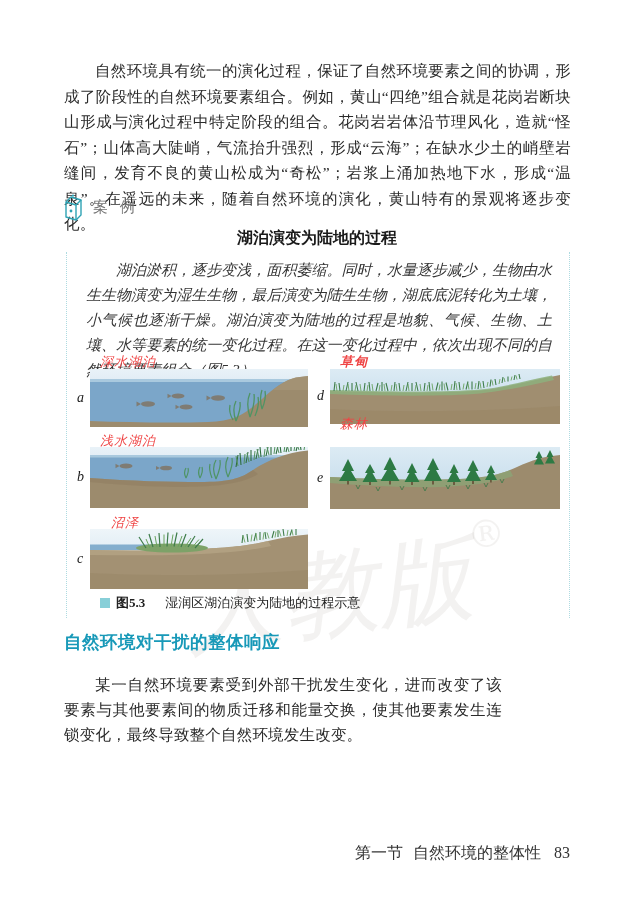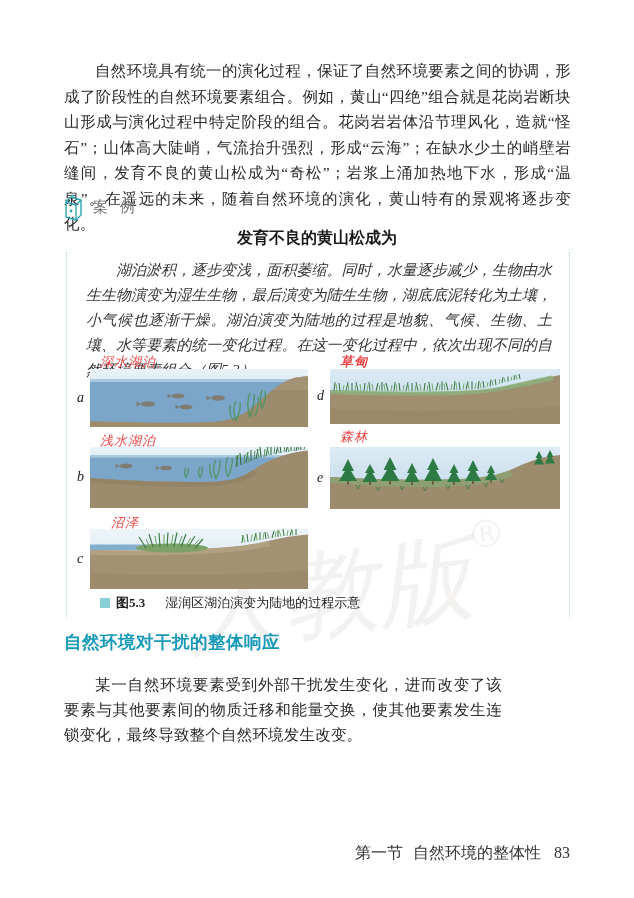--- a/index.html
+++ b/index.html
@@ -49,21 +49,21 @@
         <path d="M4,8 L4,23 L14,26 L14,11 Z"></path>
         <path d="M4,8 L9,3 L19,6 L14,11"></path>
         <path d="M19,6 L19,21 L14,26"></path>
       </g>
       <circle cx="9" cy="17" r="1.4" fill="#2fa3b4"></circle>
       <circle cx="11" cy="1.6" r="1.1" fill="#2fa3b4"></circle>
     </svg>
     <span class="case-marker-label">案 例</span>
   </div>
 
-  <div class="abs case-title">发育不良的黄山松成为</div>
+  <div class="abs case-title">湖泊演变为陆地的过程</div>
 
   <div class="abs case-border" style="left:66px;top:252px;height:366px;"></div>
   <div class="abs case-border" style="left:569px;top:252px;height:366px;"></div>
 
   <div class="abs case-body">湖泊淤积，逐步变浅，面积萎缩。同时，水量逐步减少，生物由水生生物演变为湿生生物，最后演变为陆生生物，湖底底泥转化为土壤，小气候也逐渐干燥。湖泊演变为陆地的过程是地貌、气候、生物、土壤、水等要素的统一变化过程。在这一变化过程中，依次出现不同的自然环境要素组合（图5.3）。</div>
 
   <div class="abs panel-label" style="left:100px;top:353px;">深水湖泊</div>
   <div class="abs panel-letter" style="left:77px;top:390px;">a</div>
   <div class="abs panel" style="left:90px;top:369px;">
     <svg width="218" height="58" viewBox="0 0 218 58">
@@ -179,21 +179,21 @@
       <path d="M0,21 C60,23 120,23 150,20.5 C172,18.5 192,12.5 222,6.5 L224,11 C196,17 174,22 150,24.5 C118,27.5 55,27 0,25 Z" fill="#8db07c" opacity="0.85"></path>
       <g stroke="#3e7c4a" stroke-width="1.1" fill="none">
         <path d="M4,22 l1,-9 M10,22 l-1,-8 M16,22 l2,-9 M22,22 l0,-8 M28,22 l-2,-9 M34,22 l1,-8 M40,22 l-1,-9 M46,22 l2,-8 M52,22 l0,-9 M58,22 l-2,-8 M64,22 l1,-9 M70,22 l-1,-8 M76,22 l2,-9 M82,22 l0,-8 M88,22 l-2,-9 M94,22 l1,-8 M100,22 l-1,-9 M106,21.5 l2,-8 M112,21.5 l0,-9 M118,21.5 l-2,-8 M124,21 l1,-9 M130,21 l-1,-8 M136,20.5 l2,-8 M142,20.5 l0,-8 M148,20 l1,-8 M154,19 l-1,-7 M160,17.5 l1,-7 M166,16 l-1,-6 M172,14 l1,-6 M178,12.5 l0,-5 M184,11 l1,-5 M190,10 l-1,-5"></path>
       </g>
       <g stroke="#6aa35f" stroke-width="0.9" fill="none">
         <path d="M7,22 l-1,-7 M13,22 l1,-6 M19,22 l-1,-7 M25,22 l1,-6 M31,22 l-1,-7 M37,22 l1,-6 M43,22 l-1,-7 M49,22 l1,-6 M55,22 l-1,-7 M61,22 l1,-6 M67,22 l-1,-7 M73,22 l1,-6 M79,22 l-1,-7 M85,22 l1,-6 M91,22 l-1,-7 M97,22 l1,-6 M103,21.5 l-1,-7 M109,21.5 l1,-6 M115,21.5 l-1,-7 M121,21 l1,-6 M127,21 l-1,-7 M133,20.5 l1,-6 M139,20.5 l-1,-6 M145,20 l1,-6 M151,19.5 l-1,-6 M157,18 l1,-5 M163,16.5 l-1,-5 M169,15 l1,-5 M175,13 l-1,-4 M181,11.5 l1,-4 M187,10.5 l-1,-4"></path>
       </g>
     </svg>
   </div>
 
-  <div class="abs panel-label" style="left:340px;top:428px;">森林</div>
+  <div class="abs panel-label" style="left:340px;top:415px;">森林</div>
   <div class="abs panel-letter" style="left:317px;top:470px;">e</div>
   <div class="abs panel" style="left:330px;top:447px;">
     <svg width="230" height="62" viewBox="0 0 230 62">
       <defs>
           <linearGradient id="skyE" x1="0" y1="0" x2="0" y2="1">
         <stop offset="0" stop-color="#dcebf4"></stop>
             <stop offset="1" stop-color="#bed7e9"></stop>
           </linearGradient>
         </defs>
       <rect width="230" height="62" fill="url(#skyE)"></rect>

